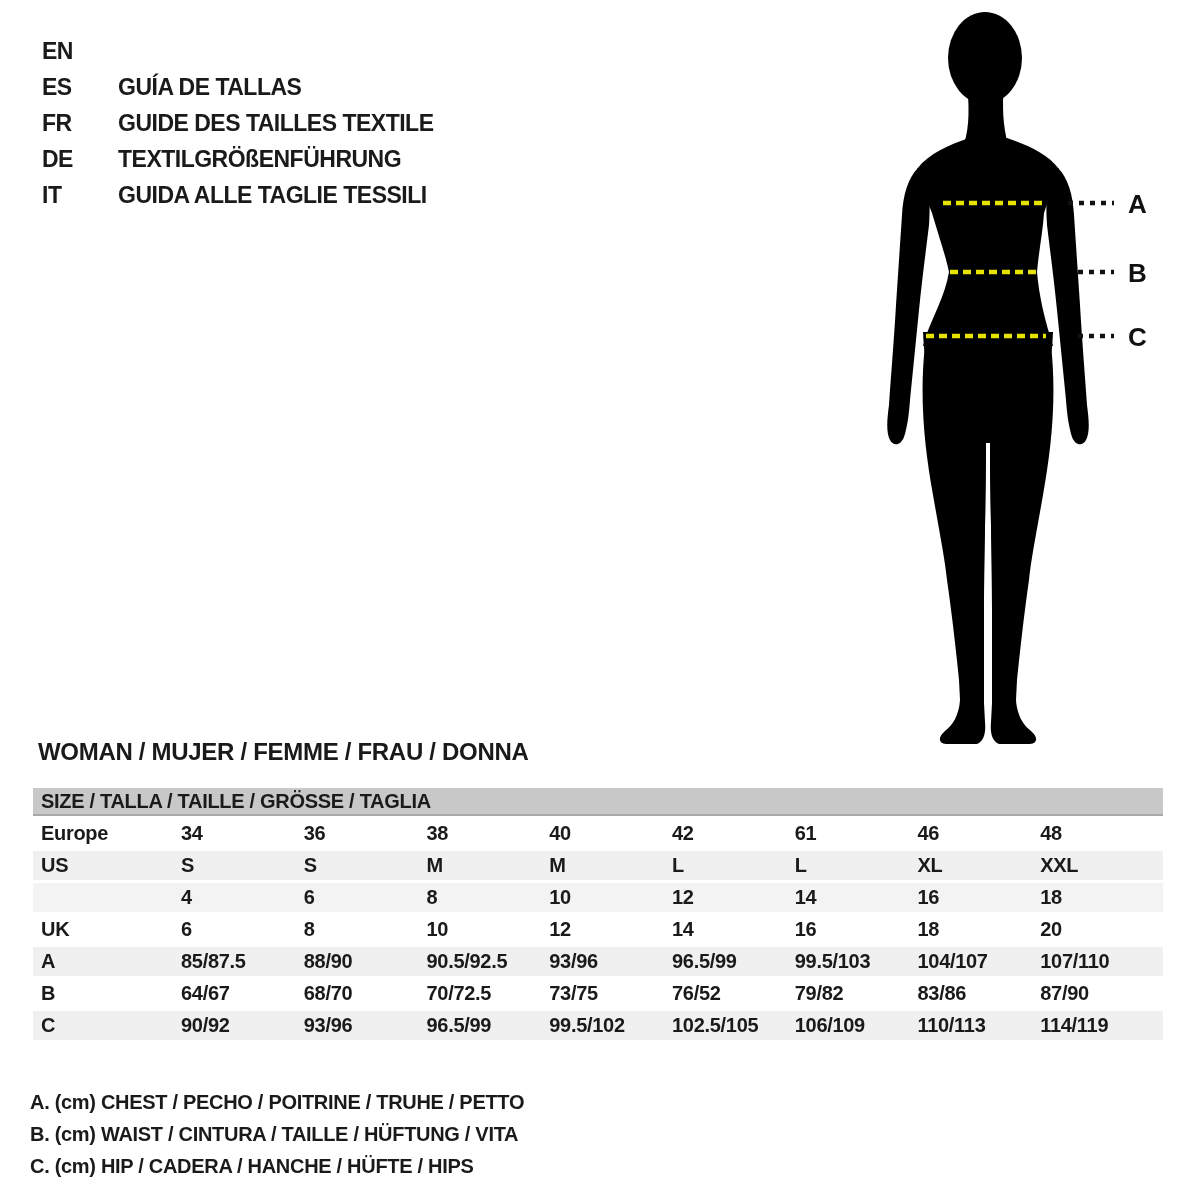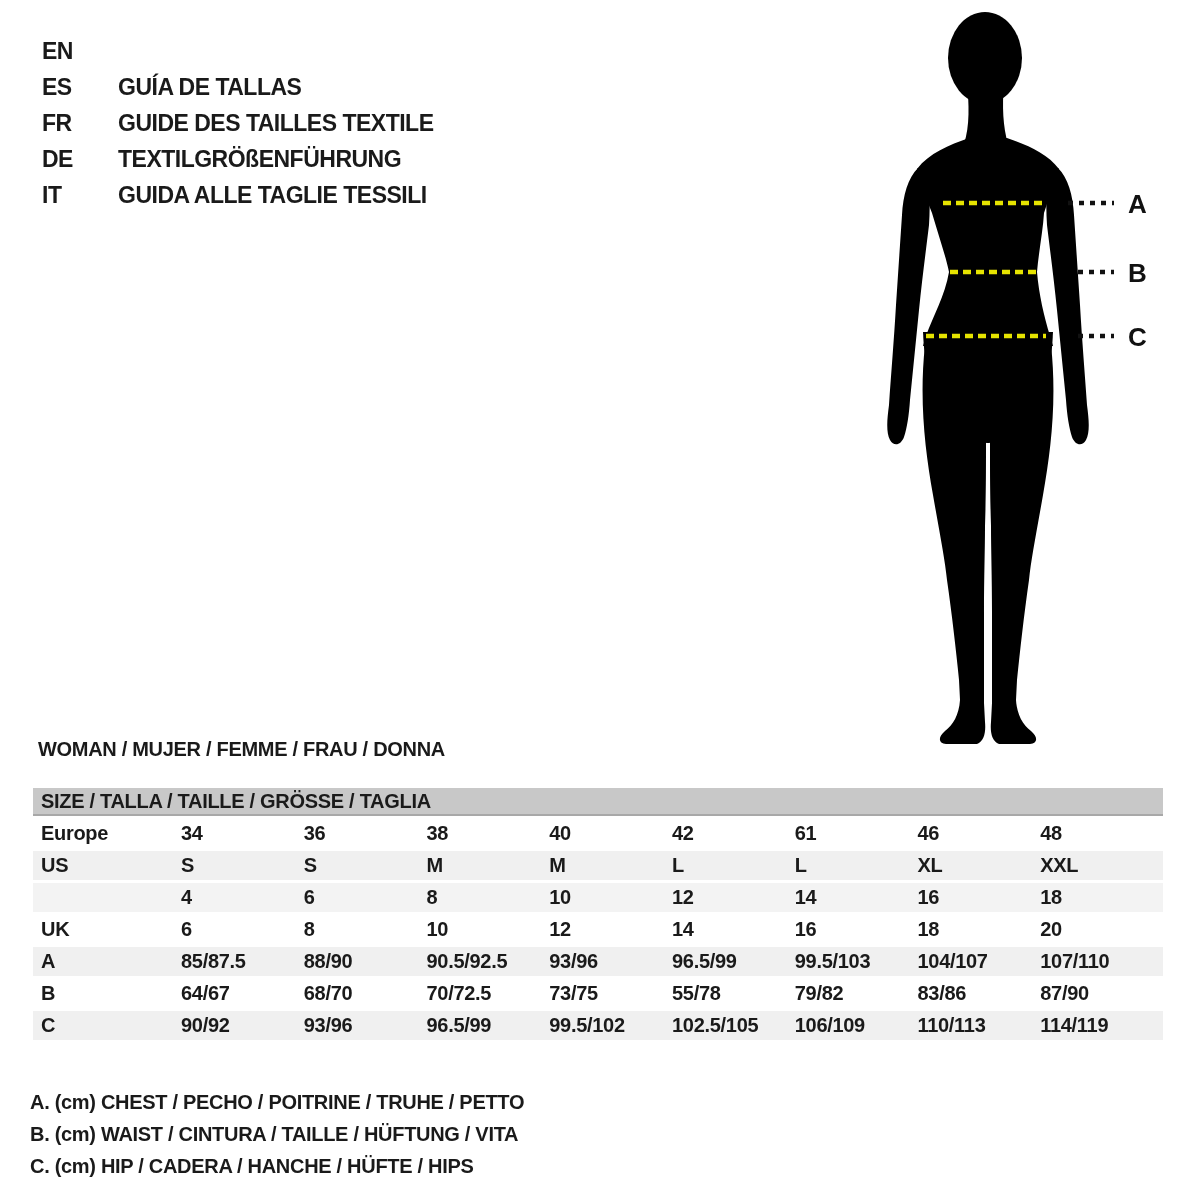--- a/index.html
+++ b/index.html
@@ -15,21 +15,21 @@
   .lang-title { font-size:23px; font-weight:bold; letter-spacing:-0.5px; white-space:nowrap; }
 
   
   .figure-svg { position:absolute; left:0; top:0; width:1200px; height:770px; pointer-events:none; }
   .figure-svg text { font-family:"Liberation Sans", sans-serif; font-weight:bold; font-size:26px; fill:#111; }
   .silhouette { fill:#000000; }
   .measure-yellow { stroke:#e6e300; stroke-width:4.5; stroke-dasharray:8 5; fill:none; }
   .measure-dots { stroke:#111111; stroke-width:4.5; stroke-dasharray:5 6; fill:none; }
 
   
-  .gender-line { position:absolute; left:38px; top:738px; font-size:20px; font-weight:bold; letter-spacing:-0.3px; }
+  .gender-line { position:absolute; left:38px; top:738px; font-size:24px; font-weight:bold; letter-spacing:-0.3px; }
 
   
   .size-table { position:absolute; left:33px; top:788px; width:1130px; }
   .table-header {
     height:28px; background:#c8c8c8; border-bottom:2px solid #a8a8a8;
     display:flex; align-items:center; padding-left:8px;
     font-size:20px; font-weight:bold; letter-spacing:-0.3px;
   }
   .table-row {
     display:grid; grid-template-columns:148px repeat(8, 1fr);
@@ -177,21 +177,21 @@
           <div class="cell-value">99.5/103</div>
           <div class="cell-value">104/107</div>
           <div class="cell-value">107/110</div>
         </div>
         <div class="table-row ">
           <div class="cell-label">B</div>
           <div class="cell-value">64/67</div>
           <div class="cell-value">68/70</div>
           <div class="cell-value">70/72.5</div>
           <div class="cell-value">73/75</div>
-          <div class="cell-value">55/78</div>
+          <div class="cell-value">76/52</div>
           <div class="cell-value">79/82</div>
           <div class="cell-value">83/86</div>
           <div class="cell-value">87/90</div>
         </div>
         <div class="table-row row-gray">
           <div class="cell-label">C</div>
           <div class="cell-value">90/92</div>
           <div class="cell-value">93/96</div>
           <div class="cell-value">96.5/99</div>
           <div class="cell-value">99.5/102</div>

